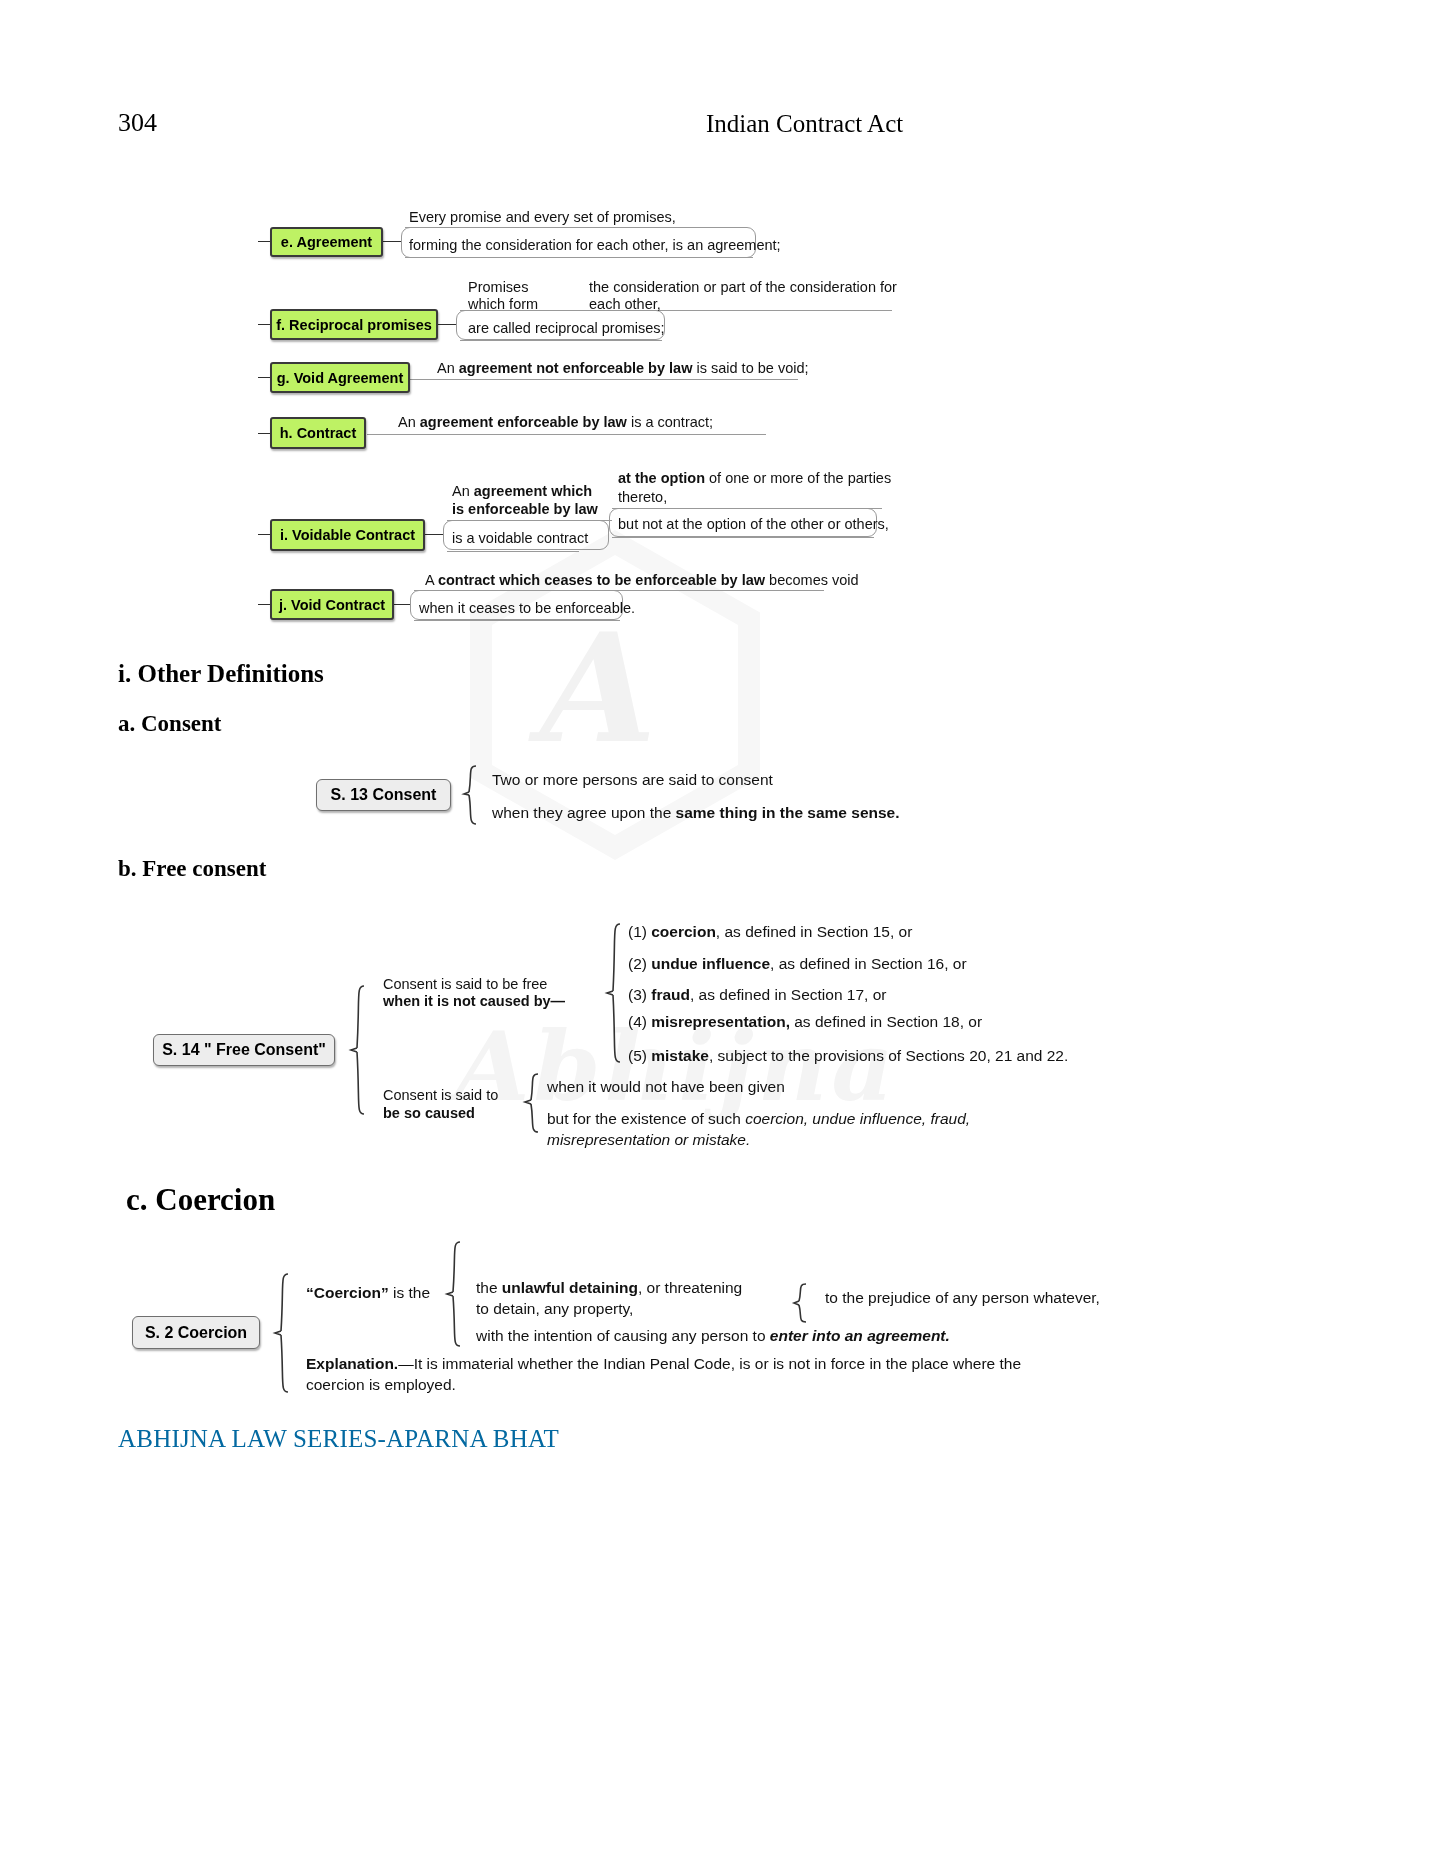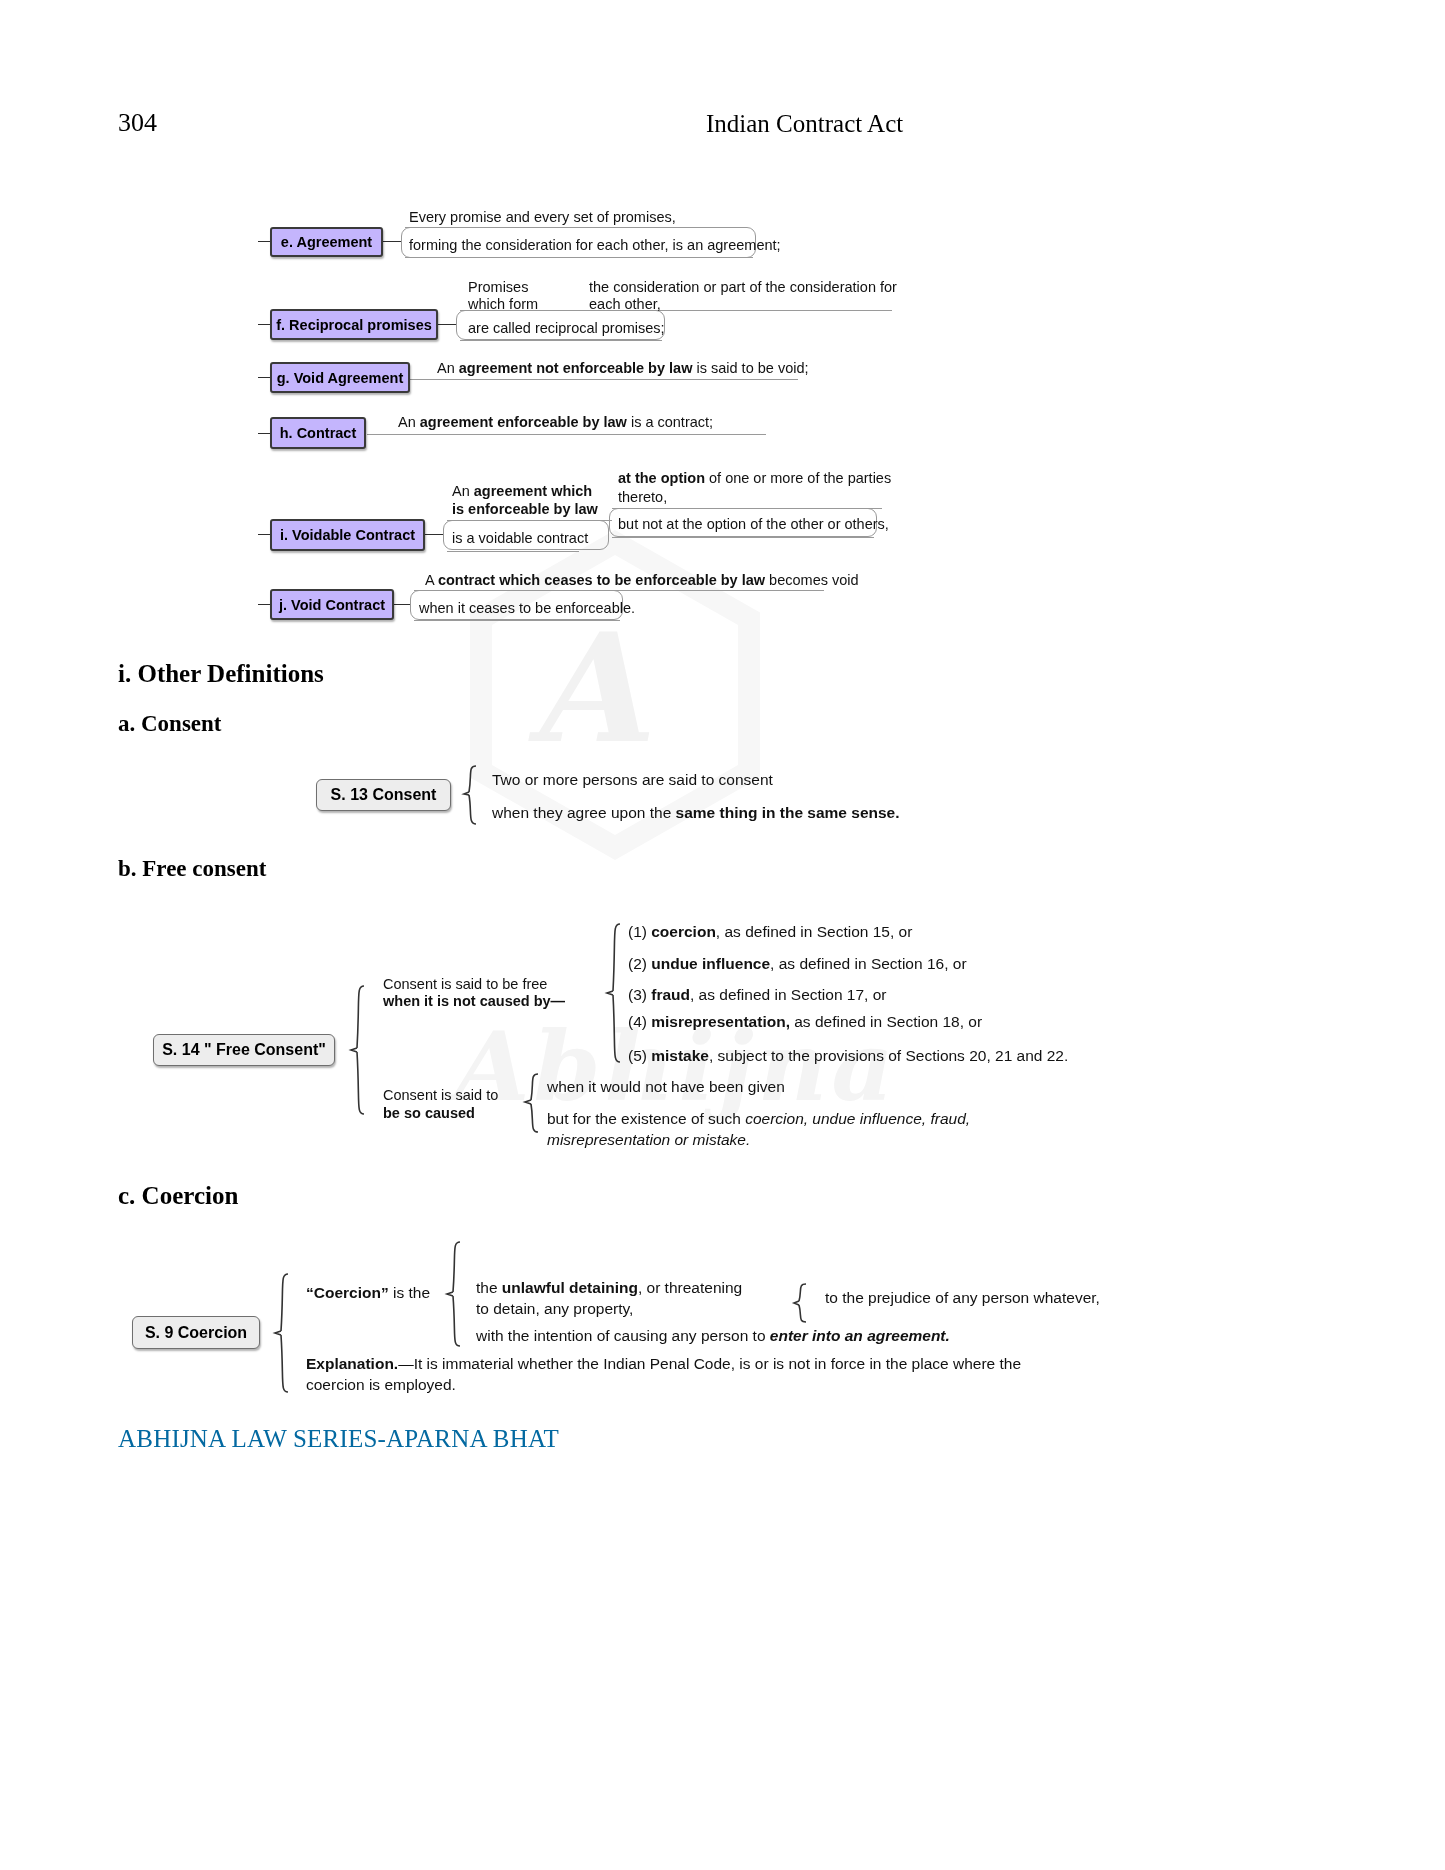--- a/index.html
+++ b/index.html
@@ -110,29 +110,29 @@
   .heading {
     position: absolute;
     font-family: "Liberation Serif", serif;
     font-weight: bold;
     color: #000;
     z-index: 3;
   }
   .h-other-defs { left: 118px; top: 660px; font-size: 25px; }
   .h-consent    { left: 118px; top: 711px; font-size: 23px; }
   .h-free       { left: 118px; top: 856px; font-size: 23px; }
-  .h-coercion   { left: 118px; top: 1182px; font-size: 25px; }
+  .h-coercion   { left: 126px; top: 1182px; font-size: 31px; }
 
   
   .node {
     position: absolute;
     box-sizing: border-box;
     border: 2px solid #3a3a3a;
     border-radius: 3px;
-    background: #c4b5fd;
+    background: #bef264;
     font-size: 14.5px;
     font-weight: bold;
     color: #000;
     display: flex;
     align-items: center;
     justify-content: center;
     padding: 0 10px;
     box-shadow: 1px 2px 2px rgba(0,0,0,0.30);
     z-index: 3;
     white-space: nowrap;
@@ -285,21 +285,21 @@
 
   <div class="txt" style="left:383px; top:1085px;">Consent is said to</div>
   <div class="txt" style="left:383px; top:1103px; font-weight:bold;">be so caused</div>
 
   <svg class="brace" style="left:518px; top:1072px;" width="24" height="62" viewBox="0 0 24 62">
     <path d="M20 2 C12 2, 16 10, 13 28 C16 10, 12 2, 20 2 M20 60 C12 60, 16 50, 13 32 C16 50, 12 60, 20 60 M13 28 L7 30 L13 32" fill="none" stroke="#333" stroke-width="1.6"></path>
   </svg>
   <div class="txt" style="left:547px; top:1076px; font-size:15.5px;">when it would not have been given</div>
   <div class="txt" style="left:547px; top:1108px; font-size:15.5px; width:430px;">but for the existence of such <i>coercion, undue influence, fraud, misrepresentation or mistake.</i></div>
 
-  <div class="node grey" style="left:132px; top:1316px; width:128px; height:33px;">S. 9 Coercion</div>
+  <div class="node grey" style="left:132px; top:1316px; width:128px; height:33px;">S. 2 Coercion</div>
   <svg class="brace" style="left:268px; top:1272px;" width="24" height="122" viewBox="0 0 24 122">
     <path d="M20 2 C12 2, 16 12, 13 59 C16 12, 12 2, 20 2 M20 120 C12 120, 16 110, 13 63 C16 110, 12 120, 20 120 M13 59 L7 61 L13 63" fill="none" stroke="#333" stroke-width="1.6"></path>
   </svg>
 
   <div class="txt" style="left:306px; top:1282px; font-size:15.5px;"><b>“Coercion”</b> is the</div>
 
   <svg class="brace" style="left:440px; top:1240px;" width="24" height="108" viewBox="0 0 24 108">
     <path d="M20 2 C12 2, 16 12, 13 52 C16 12, 12 2, 20 2 M20 106 C12 106, 16 96, 13 56 C16 96, 12 106, 20 106 M13 52 L7 54 L13 56" fill="none" stroke="#333" stroke-width="1.6"></path>
   </svg>
 

